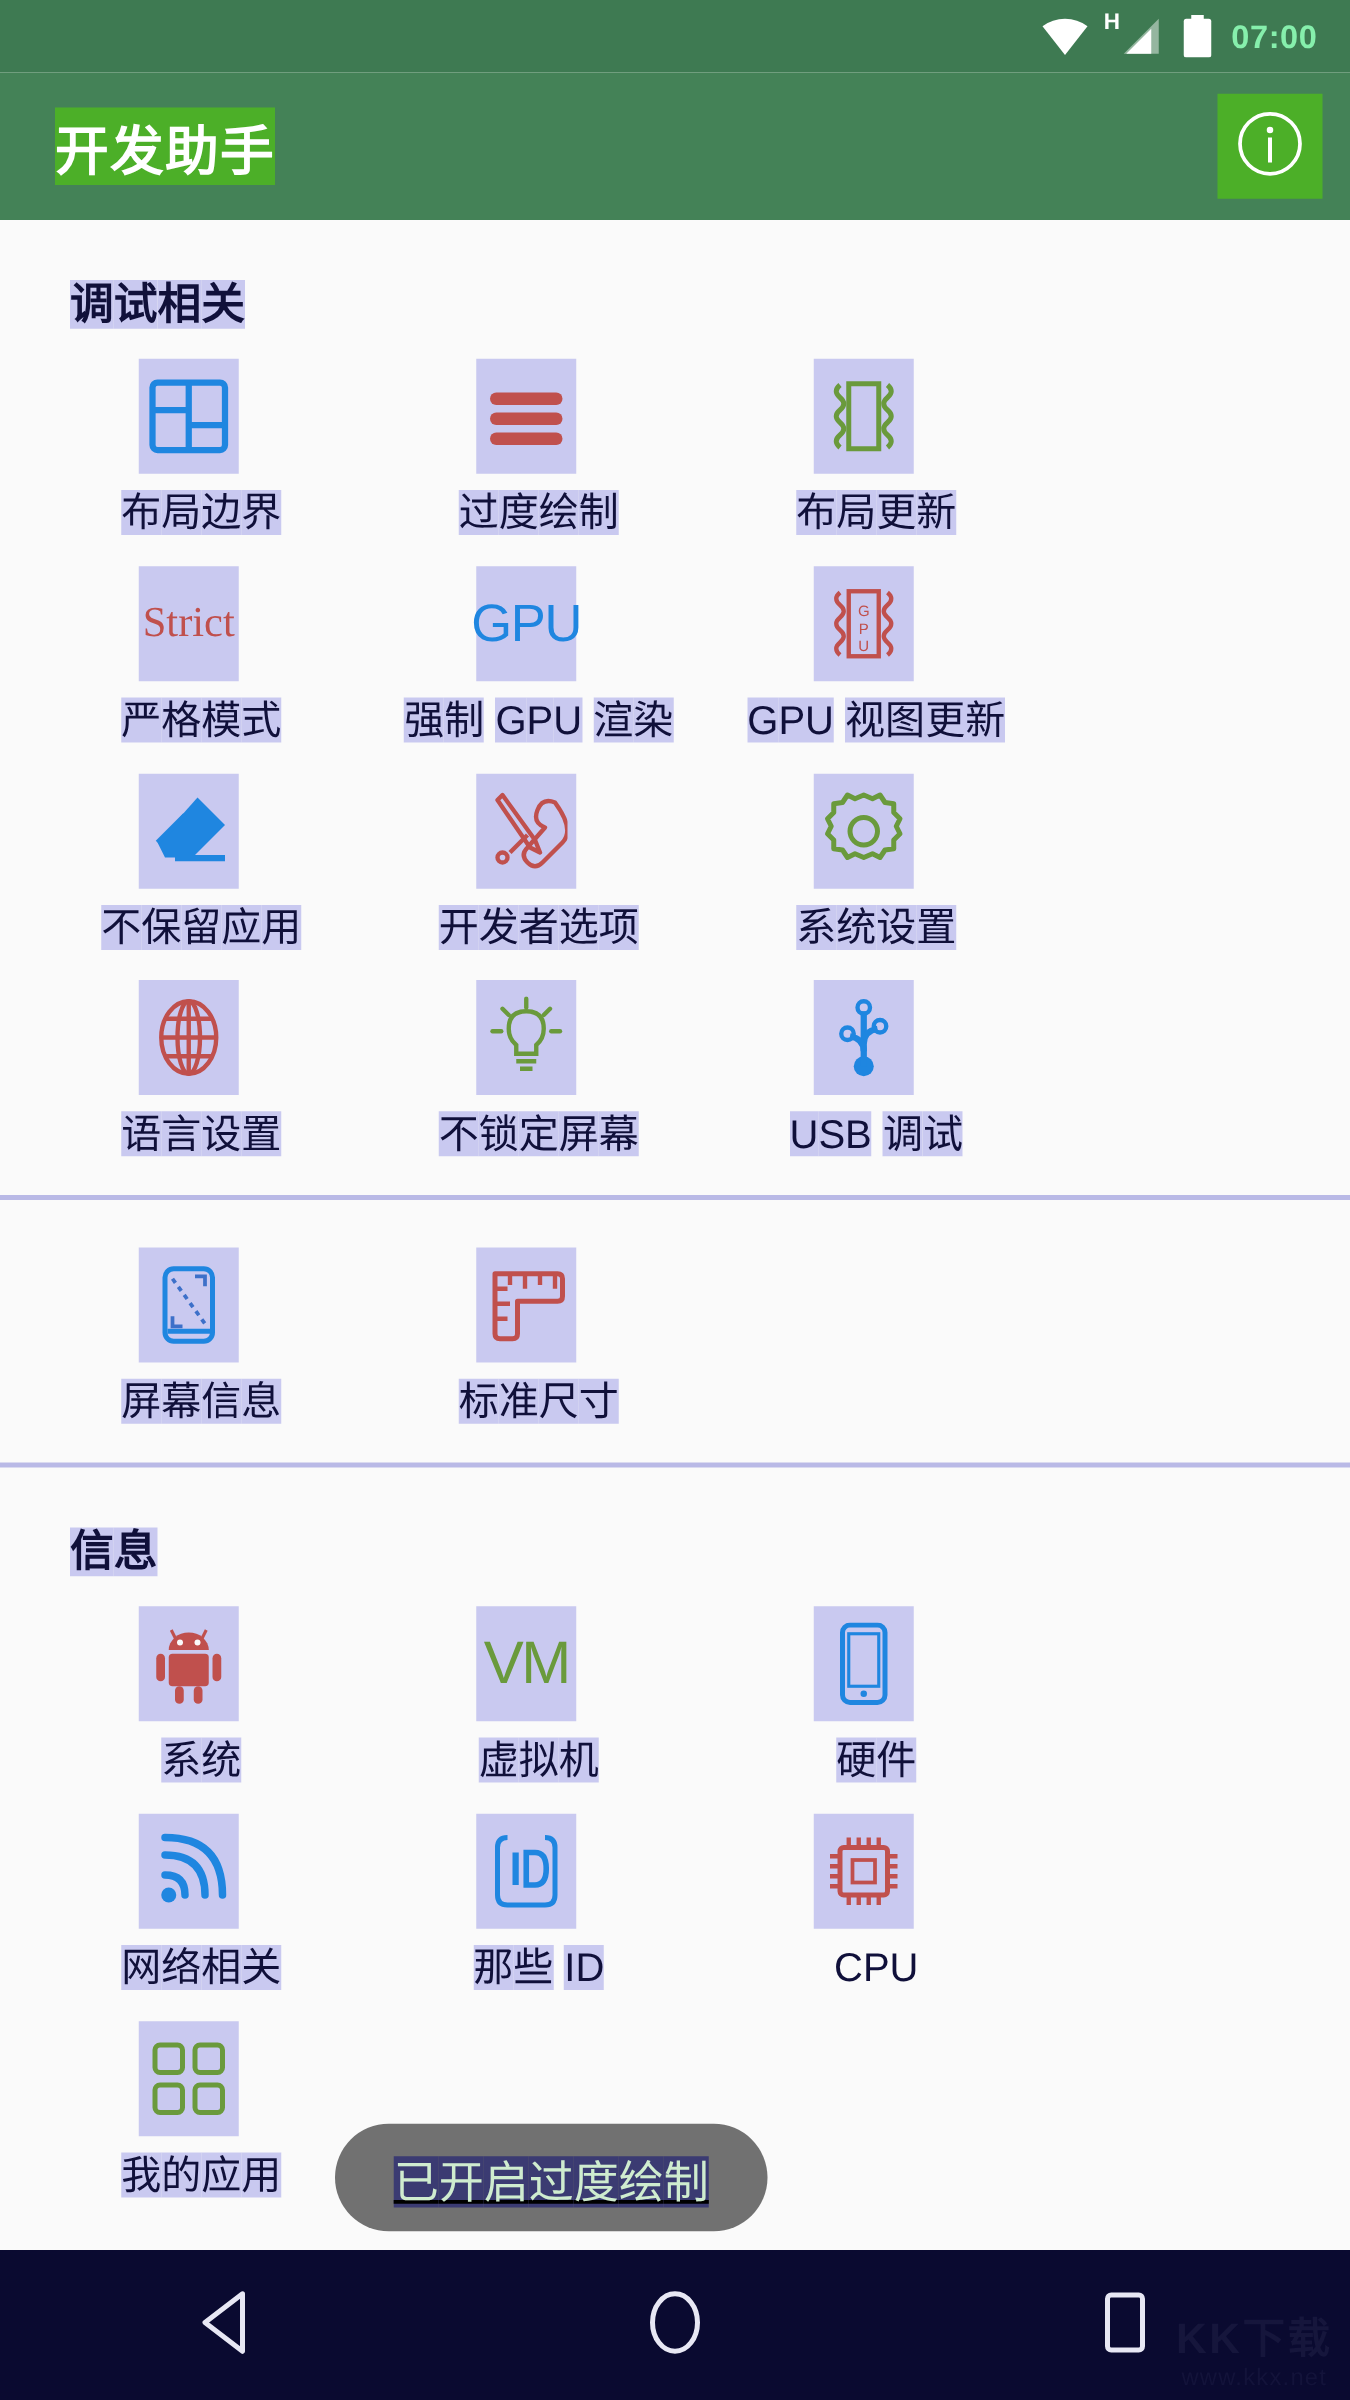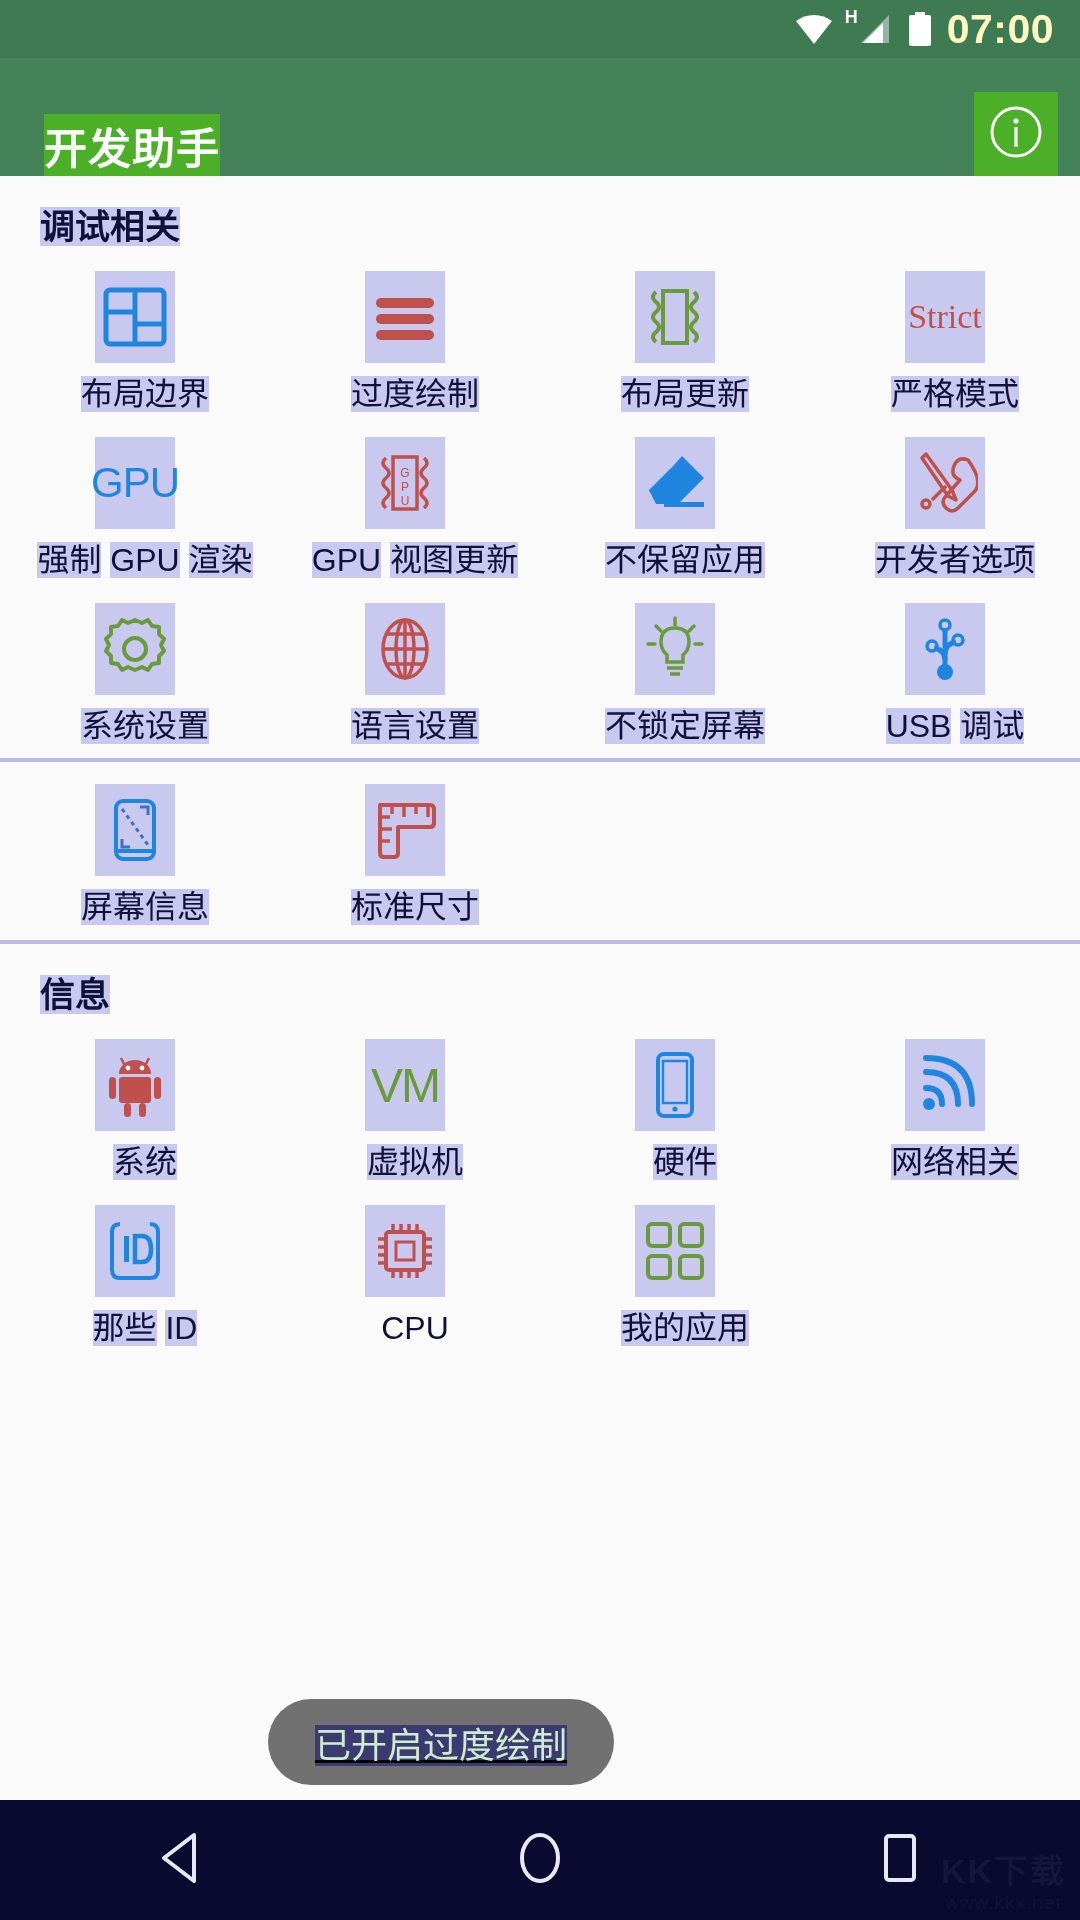--- a/index.html
+++ b/index.html
@@ -14,29 +14,29 @@
   
   .statusbar{
     height:58px;width:1080px;
     background:#3e7a52;
     display:flex;align-items:center;justify-content:flex-end;
     box-sizing:border-box;padding-right:26px;
     gap:14px;
   }
   .sb-icon{display:flex;align-items:center;}
   .sb-clock{
-    color:#fef9c3;font-size:41px;font-weight:bold;
+    color:#86efac;font-size:26px;font-weight:bold;
     letter-spacing:0.5px;line-height:1;
   }
 
   
   .appbar{
     height:118px;width:1080px;
     background:#448257;
-    display:flex;align-items:flex-end;
+    display:flex;align-items:center;
     box-sizing:border-box;
     padding:0 22px 0 44px;
     position:relative;
   }
   .app-title{
     font-size:43px;font-weight:bold;color:#ffffff;
     letter-spacing:1px;
     display:inline-block;
   }
   
@@ -53,21 +53,21 @@
   }
 
   
   .content{
     width:1080px;
     height:1744px;
     background:#fafafa;
     box-sizing:border-box;
     position:relative;
   }
-  .section{padding:0;}
+  .section{padding:16px;}
   .section-title{
     font-size:35px;font-weight:bold;color:#10103a;
     padding:22px 0 0 40px;
     display:block;
   }
   .section-title span.h{background:#c9c9f0;}
 
   .grid{
     display:flex;flex-wrap:wrap;
     padding:8px 0 4px 0;

